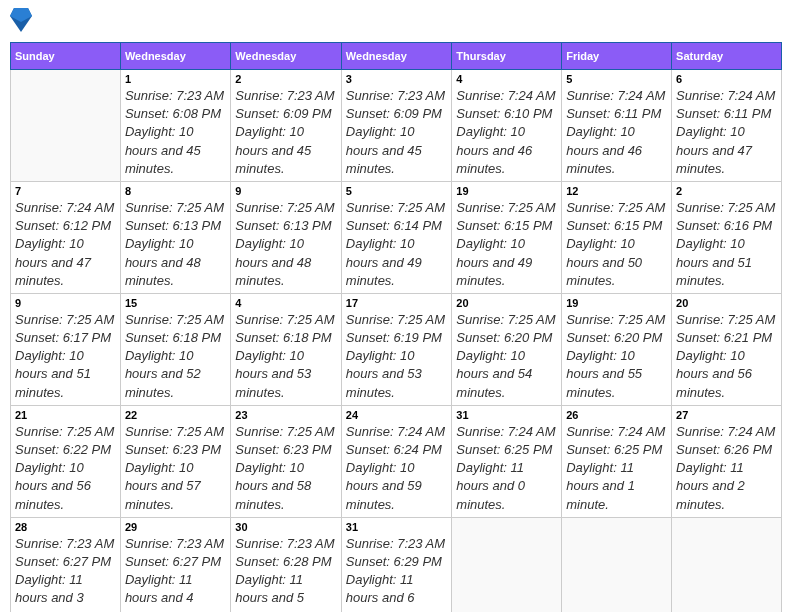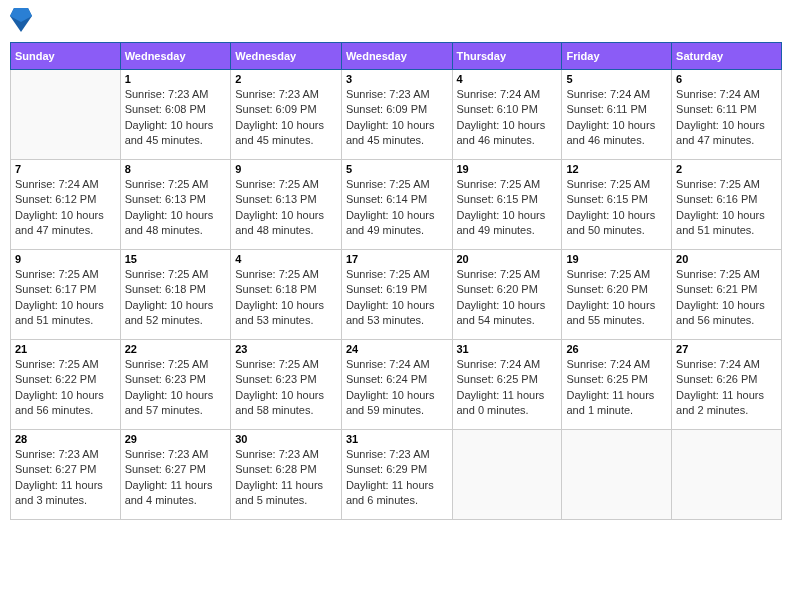--- a/index.html
+++ b/index.html
@@ -76,23 +76,24 @@
     .calendar td.empty {
       background: #f9f9f9;
     }
     .day-number {
       font-weight: bold;
       font-size: 11px;
       display: block;
       margin-bottom: 2px;
     }
     .day-info {
-      font-size: 11px;
+      font-size: 13px;
       color: #333;
       line-height: 1.4;
+      font-style: italic;
     }
   </style>
 </head>
 <body>
 
 <div class="container">
   <div class="header">
     <div class="logo">
       <svg class="logo-icon" viewBox="0 0 22 28">
         <polygon points="4,2 18,2 22,10 11,26 0,10" fill="#1a5fa8"></polygon>

